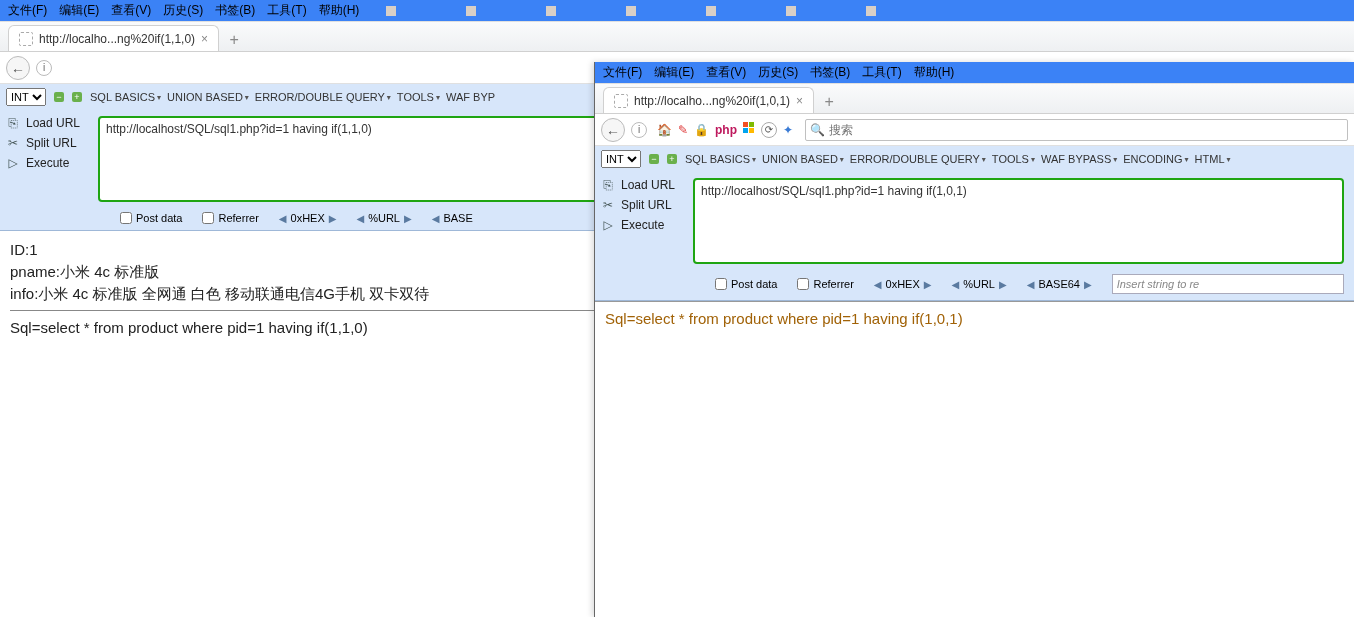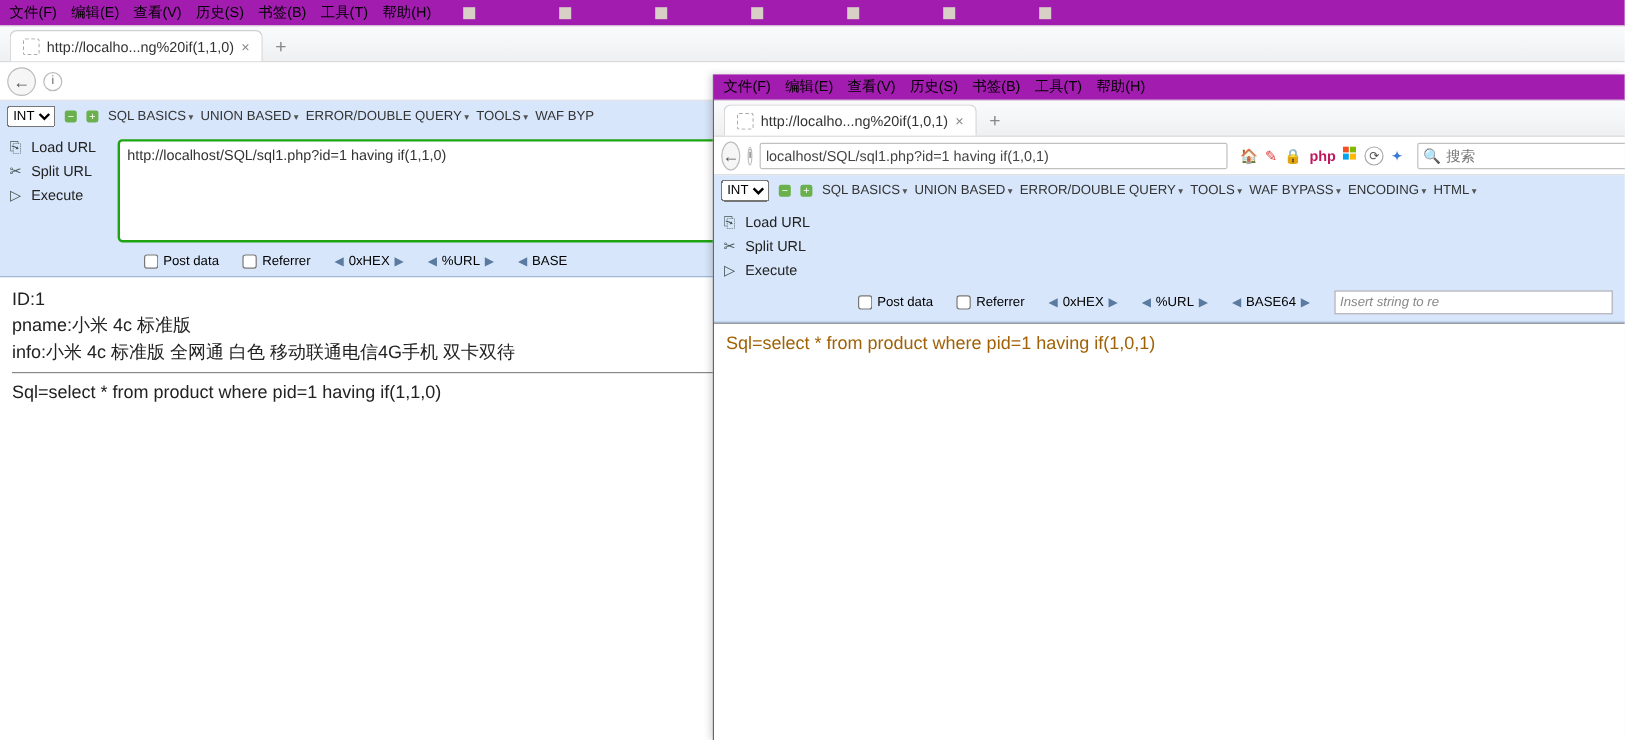--- a/index.html
+++ b/index.html
@@ -1,20 +1,20 @@
 <!DOCTYPE html>
 <html><head>
   <meta charset="utf-8">
   <style>
     * { margin: 0; padding: 0; box-sizing: border-box; }
     body { font-family: "Microsoft YaHei", Arial, sans-serif; font-size: 12px; background: #fff; width: 1354px; height: 617px; overflow: hidden; position: relative; }
 
     
     .win-left { position: absolute; left: 0; top: 0; width: 1354px; height: 617px; background: #fff; }
-    .menu-strip { display: flex; gap: 12px; padding: 2px 8px; font-size: 12px; background: #a21caf; border-bottom: 1px solid #e0e0e0; height: 22px; align-items: center; }
+    .menu-strip { display: flex; gap: 12px; padding: 2px 8px; font-size: 12px; background: #3b82f6; border-bottom: 1px solid #e0e0e0; height: 22px; align-items: center; }
     .menu-strip span { cursor: default; }
 
     .tab-strip { display: flex; align-items: flex-end; height: 30px; background: linear-gradient(#fafbfc,#eef0f2); padding: 0 8px; border-bottom: 1px solid #d0d0d0; }
     .tab { display: flex; align-items: center; gap: 6px; background: #fff; border: 1px solid #d0d0d0; border-bottom: none; border-radius: 6px 6px 0 0; padding: 4px 10px; height: 26px; max-width: 220px; font-size: 12px; color: #333; }
     .tab .favicon { width: 14px; height: 14px; border: 1px dashed #aaa; border-radius: 2px; }
     .tab .close { color: #888; font-size: 12px; cursor: pointer; }
     .newtab { width: 22px; height: 22px; margin-left: 4px; display: flex; align-items: center; justify-content: center; color: #888; font-size: 16px; cursor: pointer; }
 
     .addr-row { display: flex; align-items: center; height: 32px; background: #fff; border-bottom: 1px solid #e0e0e0; padding: 0 6px; gap: 6px; }
     .nav-btn { width: 24px; height: 24px; border-radius: 50%; border: 1px solid #bbb; display: flex; align-items: center; justify-content: center; color: #555; font-size: 14px; cursor: pointer; background: #f6f6f6; }
@@ -214,21 +214,20 @@
       <span class="favicon"></span>
       <span>http://localho...ng%20if(1,0,1)</span>
       <span class="close">×</span>
     </div>
     <div class="newtab">+</div>
   </div>
 
   <div class="addr-row">
     <div class="nav-btn arrow-back"></div>
     <div class="addr-info info-i"></div>
-    <div class="addr-bar">localhost/SQL/sql1.php?id=1 having if(1,0,1)</div>
     <div class="rt-icons">
       <span>🏠</span>
       <span style="color:#d33">✎</span>
       <span style="color:#e8a300">🔒</span>
       <span style="color:#be185d;font-weight:bold">php</span>
       <span>
         <svg width="12" height="12">
             <rect width="5" height="5" fill="#f25022"></rect>
             <rect x="6" width="5" height="5" fill="#7fba00"></rect>
             <rect y="6" width="5" height="5" fill="#00a4ef"></rect>
@@ -289,20 +288,21 @@
           </div>
         <div class="hb-act">
             <span class="hb-icon">✂</span>
             <span>Split URL</span>
           </div>
         <div class="hb-act">
             <span class="hb-icon">▷</span>
             <span>Execute</span>
           </div>
       </div>
+      <div class="hb-input">http://localhost/SQL/sql1.php?id=1 having if(1,0,1)</div>
     </div>
     <div class="hb-footer">
       <label class="hb-chk">
           <input type="checkbox" style="">
           <span>Post data</span>
         </label>
       <label class="hb-chk">
           <input type="checkbox" style="">
           <span>Referrer</span>
         </label>

